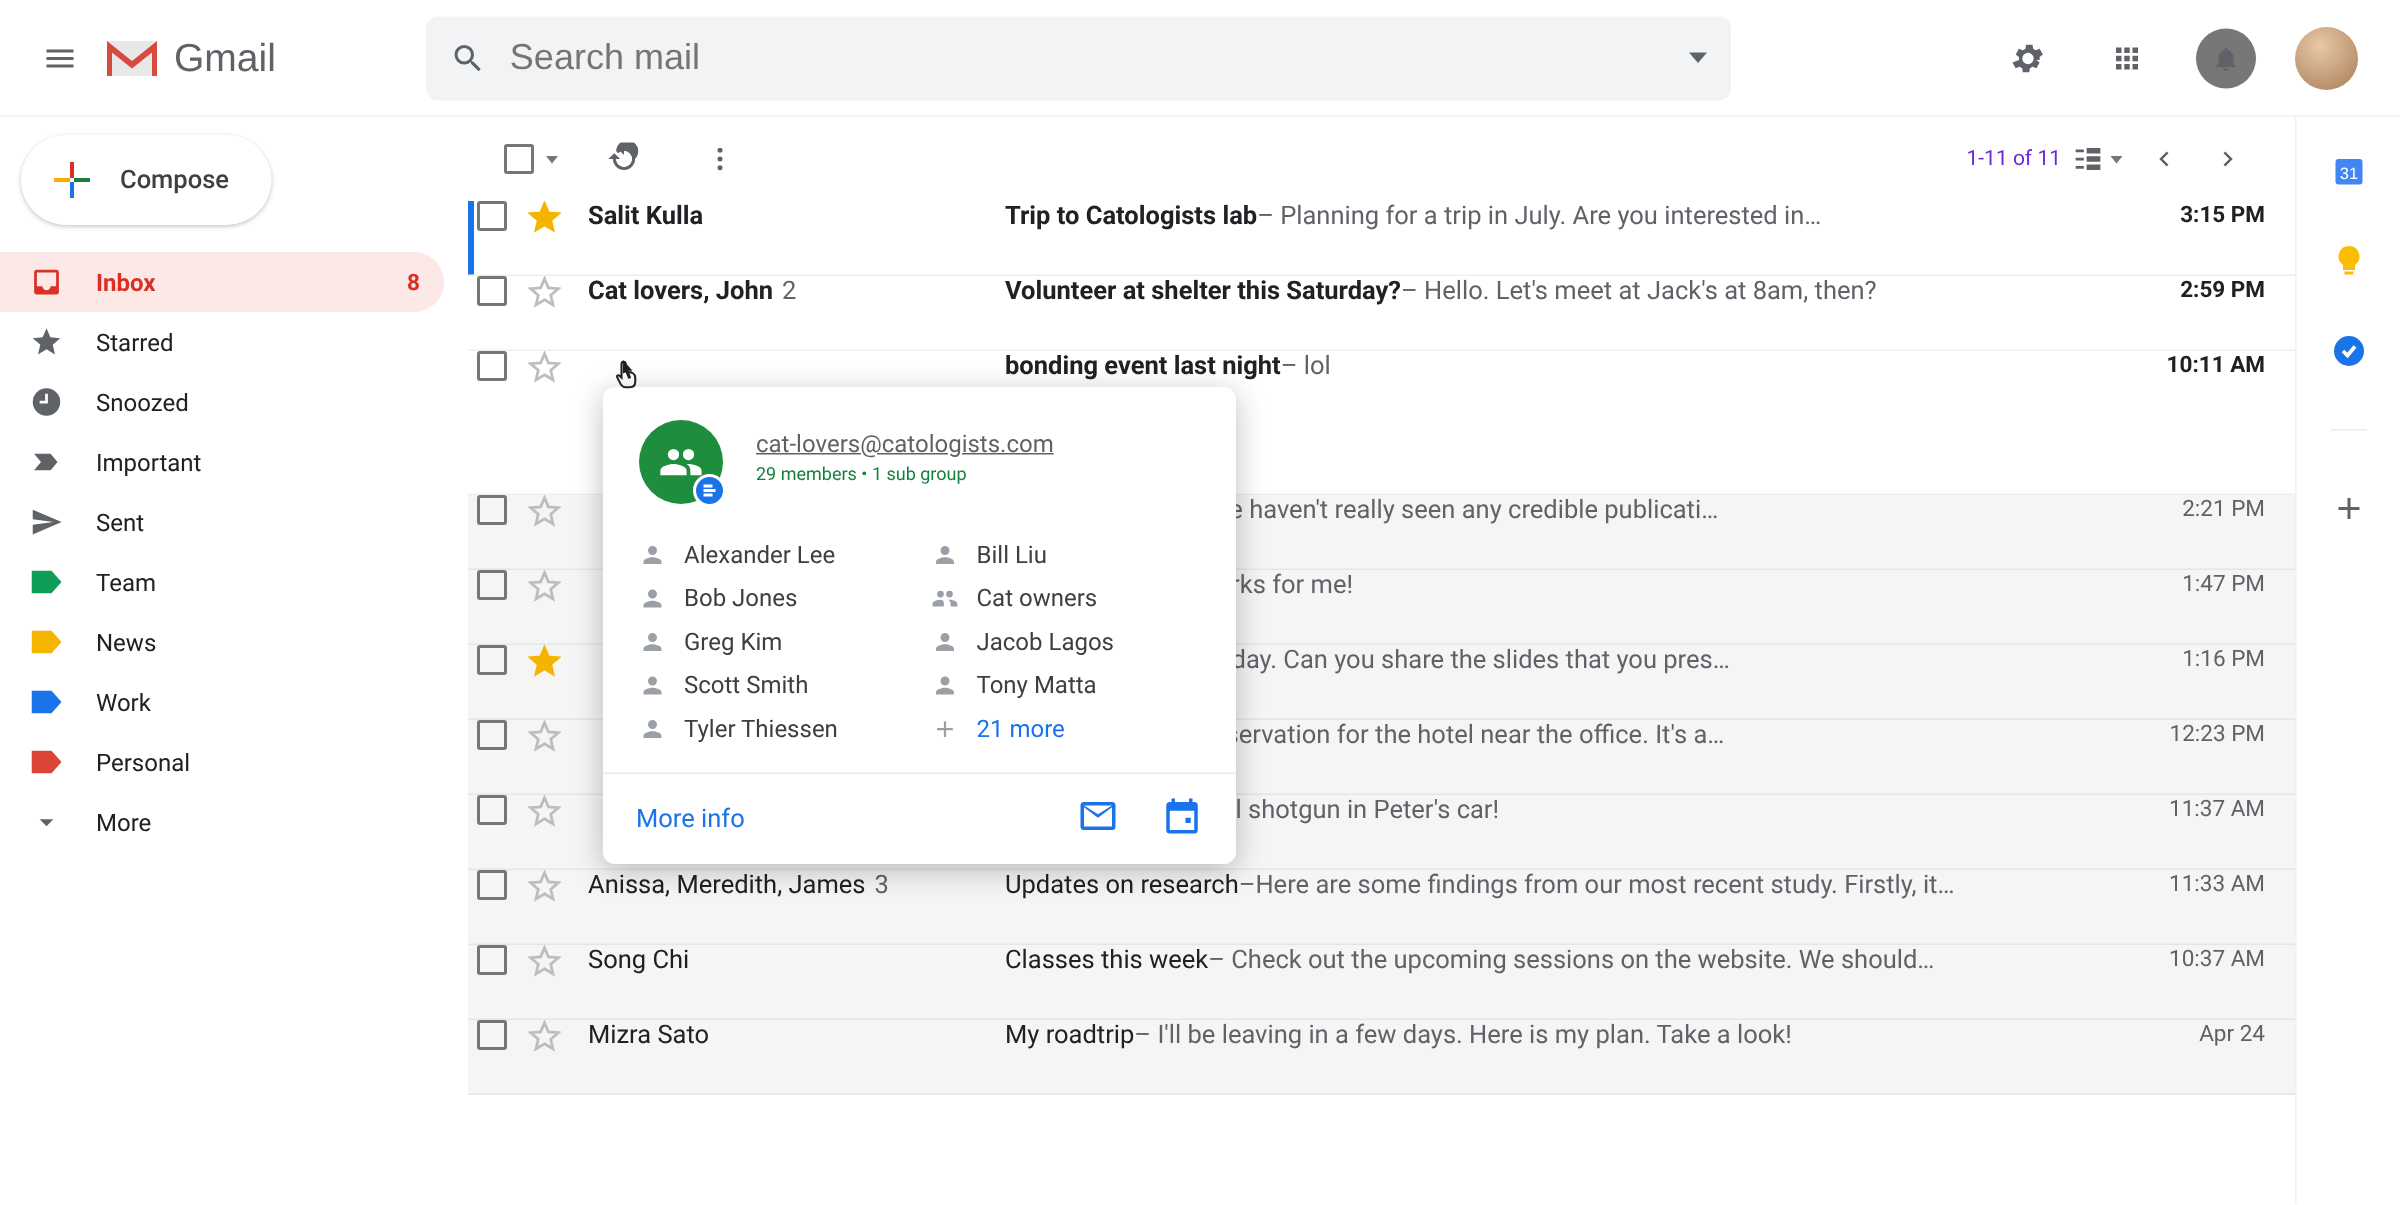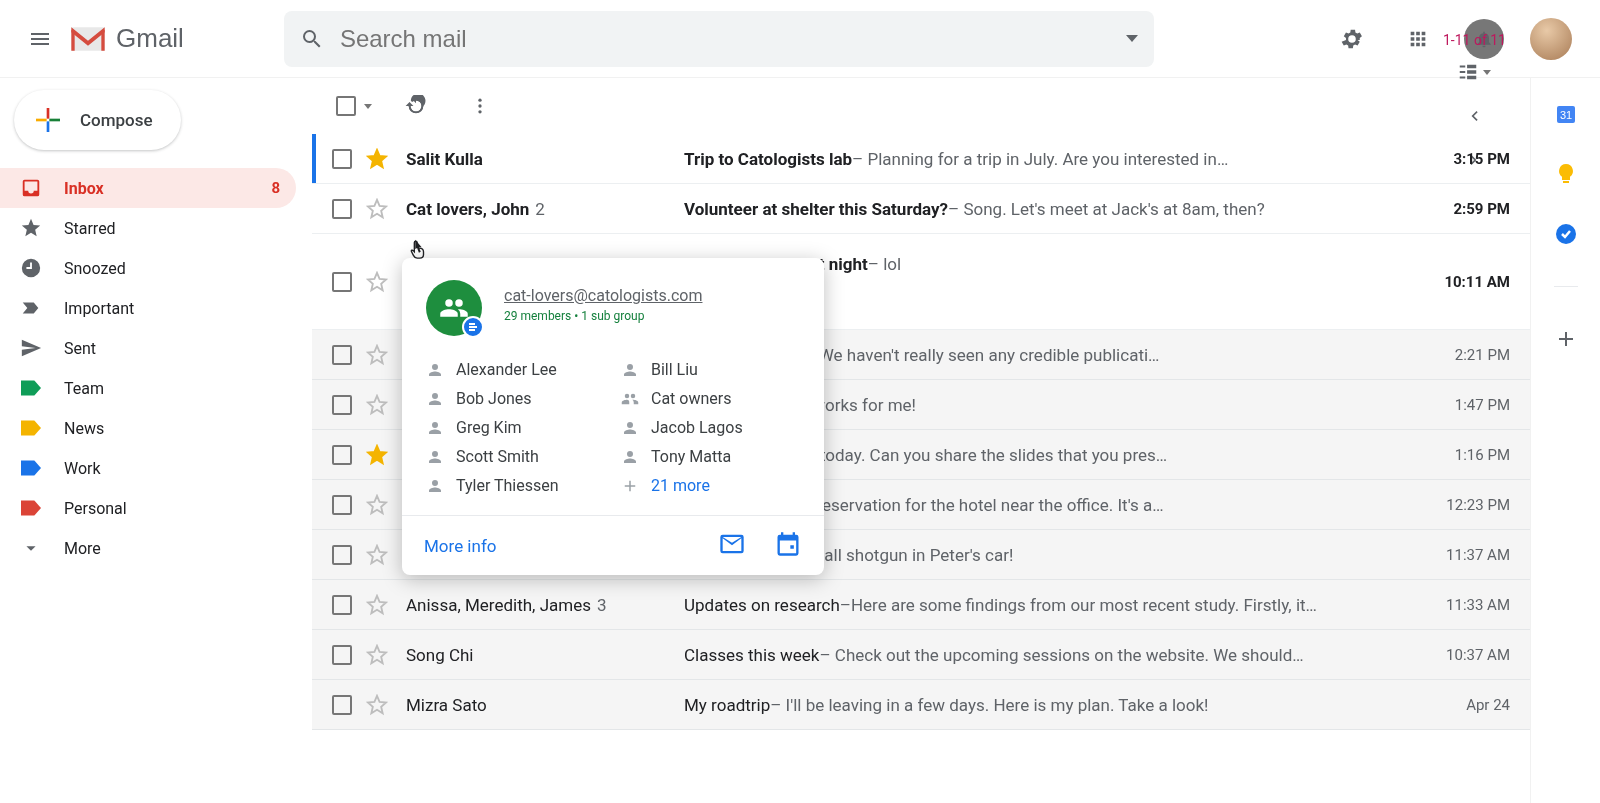--- a/index.html
+++ b/index.html
@@ -27,23 +27,23 @@
   .nav-item .nav-label { margin-left:22px; font-size:16px;}
   .nav-item .nav-count { margin-left:auto; font-size:15px; font-weight:700;}
   .nav-item.active svg{fill:#d93025;}
   .nav-item svg{fill:#5f6368;}
   .content { flex:1; position:relative; }
   .toolbar { height:56px; display:flex; align-items:center; padding: 0 24px; }
   .toolbar-left { display:flex; align-items:center; gap:24px;}
   .check-wrap { display:flex;align-items:center; gap:4px;}
   .checkbox { width:20px;height:20px;border:2px solid #767676;border-radius:2px; cursor:pointer;}
   .caret-sm{width:0;height:0;border-left:4px solid transparent;border-right:4px solid transparent;border-top:5px solid #767676;margin-left:4px;}
-  .toolbar-right { margin-left:auto; display:flex;align-items:center; gap:4px; color:#be185d; font-size:14px;flex-direction:column;}
+  .toolbar-right { margin-left:auto; display:flex;align-items:center; gap:4px; color:#6d28d9; font-size:14px;}
   .thread-list {}
-  .row { height:50px; display:flex; align-items:center; padding: 0 20px 0 20px; border-bottom: 1px solid rgba(100,121,143,.12); cursor:pointer;}
+  .row { height:50px; display:flex; align-items:flex-start; padding: 0 20px 0 6px; border-bottom: 1px solid rgba(100,121,143,.12); cursor:pointer;}
   .row.read { background:#f5f5f5;}
   .row.unread { background:#fff; font-weight:700;}
   .row.highlight { box-shadow: inset 4px 0 0 #1a73e8; }
   .row .checkbox{flex-shrink:0;}
   .star { width:22px;height:22px; margin-left:14px;flex-shrink:0;cursor:pointer;}
   .sender { width: 236px; margin-left:18px; font-size:17px; white-space:nowrap; overflow:hidden;}
   .thread-count{color:#5f6368;font-weight:400;margin-left:6px;}
   .subject-wrap{flex:1; display:flex;align-items:center; overflow:hidden; font-size:17px;}
   .subject{white-space:nowrap;margin-left:42px;}
   .snippet{color:#5f6368; font-weight:400; white-space:nowrap; overflow:hidden; text-overflow:ellipsis;}
@@ -272,21 +272,21 @@
   <div class="date">3:15 PM</div>
         </div>
         <div class="row unread">
           <div class="checkbox"></div>
   <svg class="star" viewBox="0 0 24 24">
             <path fill="none" stroke="#bdbdbd" stroke-width="2" d="M12 17.27L18.18 21l-1.64-7.03L22 9.24l-7.19-.61L12 2 9.19 8.63 2 9.24l5.46 4.73L5.82 21z"></path>
           </svg>
   <div class="sender">Cat lovers, John<span class="thread-count">2</span></div>
   <div class="subject-wrap">
             <span class="subject">Volunteer at shelter this Saturday?</span>
-            <span class="snippet"> – Song. Let's meet at Jack's at 8am, then?</span>
+            <span class="snippet"> – Hello. Let's meet at Jack's at 8am, then?</span>
           </div>
   <div class="date">2:59 PM</div>
         </div>
         <div class="row unread" style="height: 96px;">
           <div class="checkbox"></div>
   <svg class="star" viewBox="0 0 24 24">
             <path fill="none" stroke="#bdbdbd" stroke-width="2" d="M12 17.27L18.18 21l-1.64-7.03L22 9.24l-7.19-.61L12 2 9.19 8.63 2 9.24l5.46 4.73L5.82 21z"></path>
           </svg>
   <div class="sender"></div>
   <div class="subject-wrap" style="flex-direction:column;align-items:flex-start;gap:8px;">

